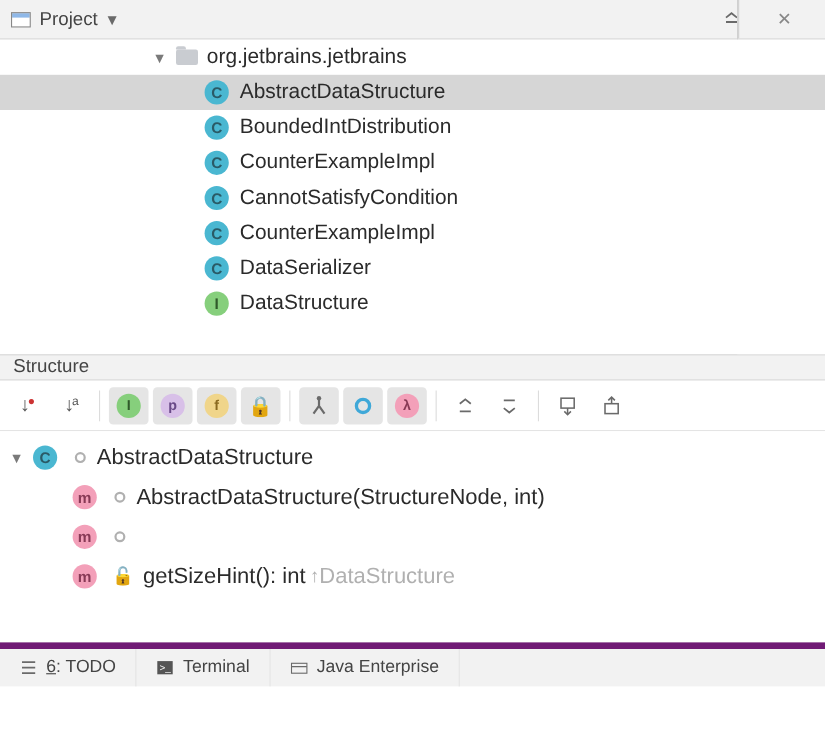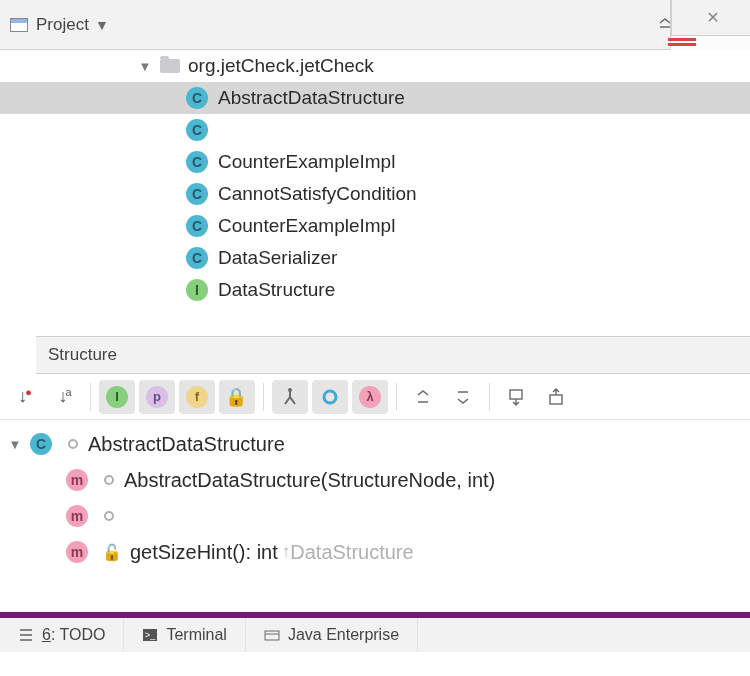--- a/index.html
+++ b/index.html
@@ -7,21 +7,21 @@
     font-family: -apple-system, "Helvetica Neue", Arial, sans-serif;
     font-size: 16px;
     color: #2b2b2b;
     background: #fff;
     width: 750px;
     height: 676px;
     overflow: hidden;
   }
   
   .project-bar {
-    height: 50px;
+    height: 36px;
     background: #f2f2f2;
     border-bottom: 1px solid #d0d0d0;
     display: flex;
     align-items: center;
     padding: 0 6px 0 10px;
   }
   .window-icon {
     width: 18px; height: 14px;
     border: 1px solid #888;
     background: linear-gradient(#8fb8e8, #8fb8e8) 0 0/100% 4px no-repeat, #fff;
@@ -126,27 +126,27 @@
   .kind-i { background:#86cf7c; color:#2f5a2a; }
   .kind-m { background:#f3a0b9; color:#883a56; }
   .kind-ip { background:#86cf7c; color:#2f5a2a; }
   .kind-p { background:#d8c0e8; color:#6a4a88; }
   .kind-f { background:#f0d58a; color:#8a6a20; }
   .kind-lambda { background:#f3a0b9; color:#883a56; }
   .tree-label { color:#2b2b2b; }
 
   
   .structure-header {
-    height: 38px;
+    height: 24px;
     background:#f2f2f2;
     border-top:1px solid #d0d0d0;
     border-bottom:1px solid #d0d0d0;
-    display:flex; align-items:center;
+    display:flex; align-items:flex-start;
     padding-left:12px;
-    font-size:17px; color:#444;margin-left:36px;
+    font-size:17px; color:#444;
   }
   .structure-toolbar {
     height: 46px;
     background:#fff;
     border-bottom:1px solid #e2e2e2;
     display:flex; align-items:center;
     padding: 0 6px;
     gap: 4px;
   }
   .st-btn {
@@ -269,29 +269,30 @@
       <div class="gutter-line">14</div>
       <div class="gutter-line">15</div>
       <div class="gutter-line">16</div>
     </div>
 </div>
 
 <div class="project-tree">
   <div class="tree-row package">
     <span class="tree-arrow">▼</span>
     <span class="folder-icon"></span>
-    <span class="tree-label">org.jetCheck.jetCheck</span>
+    <span class="tree-label">org.jetbrains.jetbrains</span>
   </div>
   <div id="tree-items">
       <div class="tree-row cls selected">
         <span class="kind-badge kind-c">C</span>
         <span class="tree-label">AbstractDataStructure</span>
       </div>
       <div class="tree-row cls">
         <span class="kind-badge kind-c">C</span>
+        <span class="tree-label">BoundedIntDistribution</span>
       </div>
       <div class="tree-row cls">
         <span class="kind-badge kind-c">C</span>
         <span class="tree-label">CounterExampleImpl</span>
       </div>
       <div class="tree-row cls">
         <span class="kind-badge kind-c">C</span>
         <span class="tree-label">CannotSatisfyCondition</span>
       </div>
       <div class="tree-row cls">

